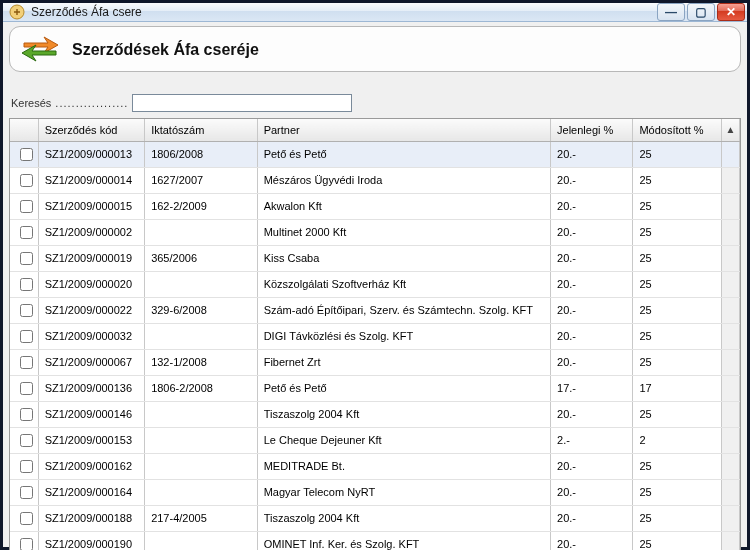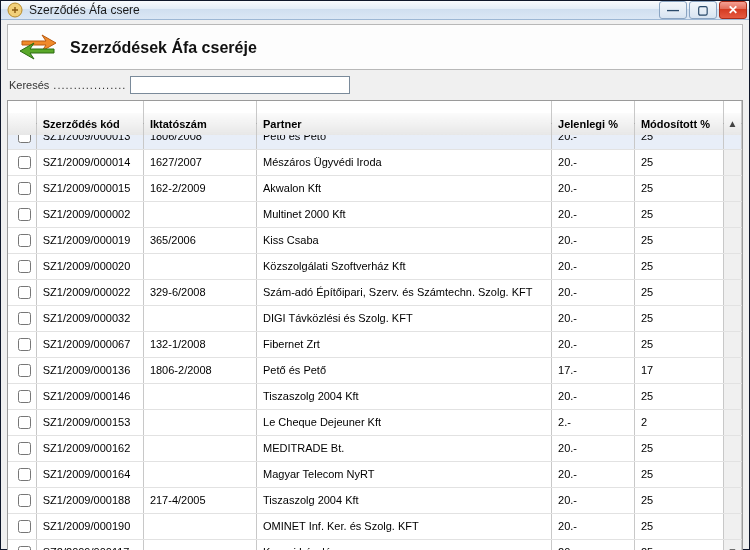--- a/index.html
+++ b/index.html
@@ -2,21 +2,21 @@
 <html><head>
 <meta charset="utf-8">
 <style>
   * { box-sizing: border-box; }
   html, body { margin: 0; padding: 0; font-family: Tahoma, Arial, sans-serif; font-size: 11px; }
   body { background: #6b8aad; width: 750px; height: 550px; overflow: hidden; }
 
   .window {
     width: 750px; height: 550px;
     background: #f0f0f0;
-    border: 1px solid #0f172a;
+    border: 3px solid #0f172a;
     display: flex; flex-direction: column;
     box-shadow: 0 0 6px rgba(0,0,0,0.3);
   }
 
   .titlebar {
     height: 28px;
     background: linear-gradient(to bottom, #f9fbfd 0%, #e4edf7 45%, #d0dff0 46%, #dbe7f5 100%);
     border-bottom: 1px solid #9db7d4;
     display: flex; align-items: center;
     padding: 0 2px 0 6px;
@@ -37,28 +37,28 @@
     border-color: #a82c18; color: #fff;
   }
 
   .client { flex: 1; display: flex; flex-direction: column; padding: 4px 6px 6px 6px; }
 
   .header-box {
     border: 1px solid #b8b8b8;
     background: #fdfdfd;
     padding: 6px 10px 4px 10px;
     display: flex; align-items: center; gap: 12px;
-    border-radius: 0;
+    border-radius: 11px;
   }
   .header-box .big-title { font-size: 16px; font-weight: bold; color: #111; }
   .header-box .subtitle { font-size: 11px; font-weight: bold; color: #222; margin-top: 2px; }
 
   .search-row {
     display: flex; align-items: center; gap: 4px;
-    margin: 6px 2px 4px 2px;
+    margin: 22px 2px 4px 2px;
   }
   .search-row label { color: #333; }
   .search-row .dots { color: #333; letter-spacing: 1px; }
   .search-row input {
     border: 1px solid #7a8a9a; height: 18px; width: 220px;
     background: #fff; padding: 0 4px; font-size: 11px;
   }
 
   .grid-wrap {
     flex: 1; border: 1px solid #9a9a9a; background: #fff;
@@ -71,22 +71,22 @@
   table.grid th, table.grid td {
     border-right: 1px solid #c8c8c8;
     border-bottom: 1px solid #e2e2e2;
     padding: 3px 6px;
     white-space: nowrap; overflow: hidden; text-overflow: ellipsis;
     height: 22px;
   }
   table.grid th {
     background: linear-gradient(to bottom, #fbfbfb, #e7e7e7);
     border-bottom: 1px solid #b0b0b0;
-    font-weight: bold; text-align: left; color: #000;
-    position: sticky; top: 12px;
+    font-weight: normal; text-align: left; color: #000;
+    position: sticky; top: 0;
   }
   col.c-chk { width: 28px; }
   col.c-code { width: 106px; }
   col.c-ikt  { width: 112px; }
   col.c-partner { width: 292px; }
   col.c-cur { width: 82px; }
   col.c-mod { width: 88px; }
   col.c-vsb { width: 18px; }
 
   td.chk { text-align: center; }

